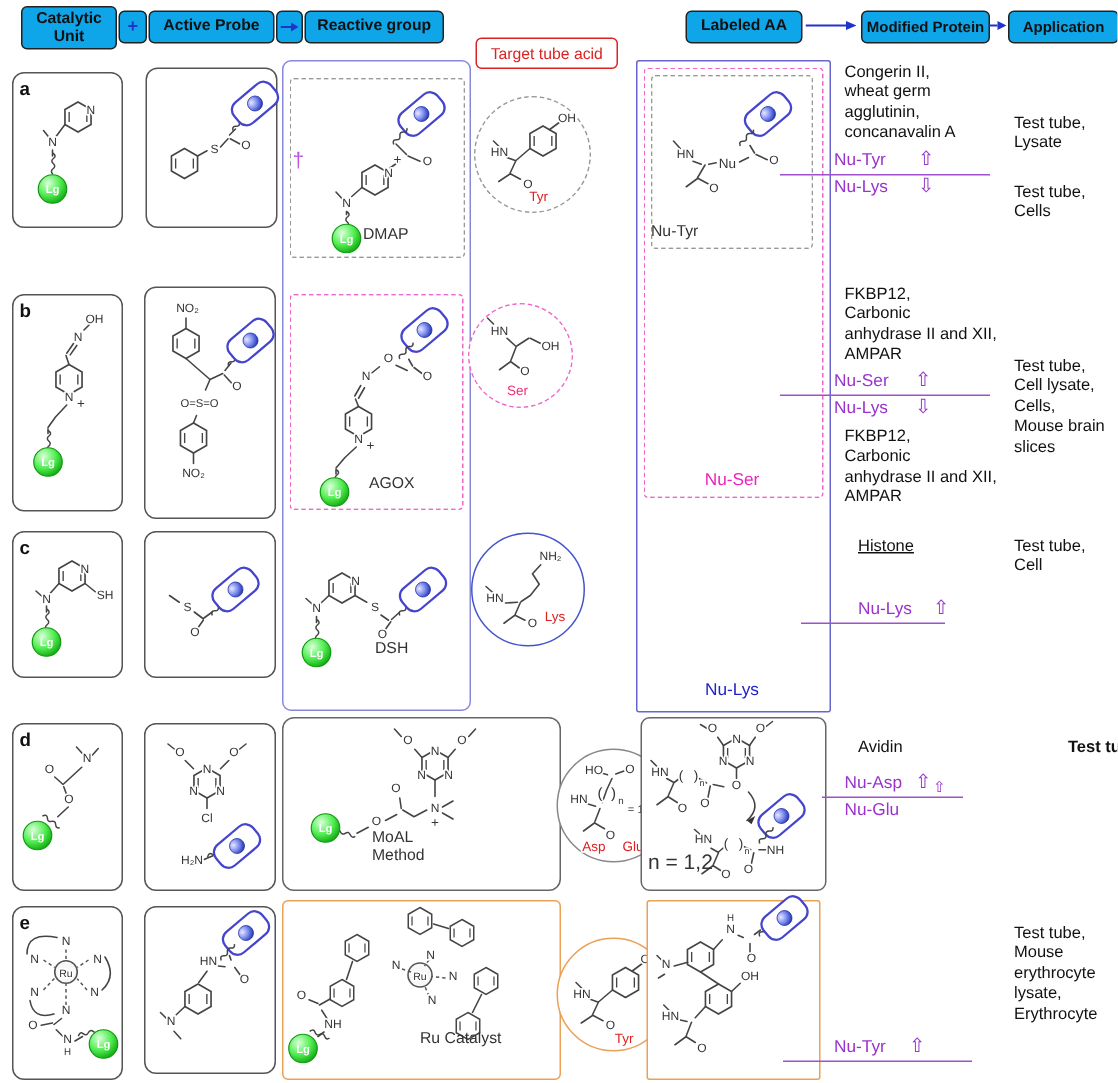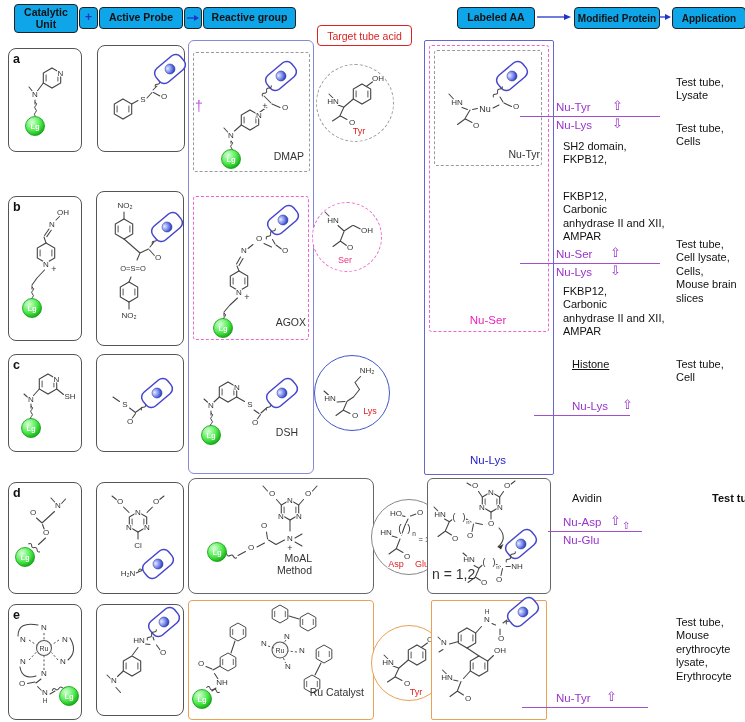--- a/index.html
+++ b/index.html
@@ -8,21 +8,21 @@
   .hplus{color:#2233cc;font-size:12px;}
   .tlabel{position:absolute;border:1.2px solid #dd2222;border-radius:4px;background:#fff;display:flex;align-items:center;justify-content:center;font-size:10.5px;color:#dd2222;}
   .sbox{position:absolute;background:#fff;border:1.2px solid #555;border-radius:8px;}
   .bluebox{position:absolute;border:1.3px solid #8888dd;border-radius:6px;}
   .dgray{position:absolute;border:1.1px dashed #999;border-radius:3px;}
   .dpink{position:absolute;border:1.1px dashed #ee66cc;border-radius:3px;}
   .solidgray{position:absolute;border:1.2px solid #666;border-radius:8px;background:#fff;}
   .orangebox{position:absolute;border:1.3px solid #eaa055;border-radius:4px;background:#fff;}
   .circ{position:absolute;border-radius:50%;background:#fff;}
   .rowletter{position:absolute;font-weight:bold;font-size:12.5px;color:#111;}
-  .mcap{position:absolute;font-size:10.5px;color:#333;text-align:right;white-space:pre-line;line-height:1.15;}
+  .mcap{position:absolute;font-size:10.5px;color:#333;text-align:left;white-space:pre-line;line-height:1.15;}
   .dagger{position:absolute;color:#bb55dd;font-size:14px;}
   .mp{position:absolute;font-size:11px;line-height:1.22;color:#111;white-space:pre-line;}
   .app{position:absolute;font-size:11px;line-height:1.22;color:#111;white-space:pre-line;}
   .nulabel{position:absolute;font-size:11.5px;color:#9933cc;}
   .nuarrow{position:absolute;font-size:13px;color:#9933cc;line-height:1;}
   .pline{position:absolute;border-top:1.3px solid #a050cc;height:0;}
   .nuser{position:absolute;font-size:11.5px;color:#ee22bb;text-align:center;}
   .nulysb{position:absolute;font-size:11.5px;color:#2222cc;text-align:center;}
   svg.mol{position:absolute;overflow:visible;}
   svg.mol text{paint-order:stroke;stroke:#fff;stroke-width:2.2px;stroke-linejoin:round;font-family:"Liberation Sans",sans-serif;}
@@ -142,27 +142,29 @@
     <use href="#probe" transform="translate(78,26) rotate(-40)"></use>
     <use href="#sq" transform="translate(64,42) rotate(-50)"></use>
     <path class="bd" d="M69,52 L66,47 M70,53 L77.5,56.5 M65,55 L59,58 M15,44 L19.5,49 M28,57.5 L33.5,59.5 M38.5,59.5 L43.5,58.5 M36,60 L31,68.5 M31.5,69 L38,72.5 M31,69 L23.5,74.5"></path>
   <text x="82" y="59" text-anchor="middle" font-size="8" fill="#333">O</text>
       <text x="51" y="62" text-anchor="middle" font-size="9" fill="#333">Nu</text>
       <text x="23" y="55" text-anchor="middle" font-size="8" fill="#333">HN</text>
       <text x="42" y="78" text-anchor="middle" font-size="8" fill="#333">O</text>
     </svg>
   <div class="mcap" style="left:434px;top:148px;width:106px;">Nu-Tyr</div>
 
+  <div class="mp" style="left:563px;top:42px;width:116px;">Congerin II,
+wheat germ
+agglutinin,
+concanavalin A</div>
   <div class="nulabel" style="left:556px;top:101px;">Nu-Tyr</div>
   <div class="nuarrow" style="left:612px;top:99px;">⇧</div>
   <div class="pline" style="left:520px;top:116px;width:140px;"></div>
   <div class="nulabel" style="left:556px;top:119px;">Nu-Lys</div>
   <div class="nuarrow" style="left:612px;top:117px;">⇩</div>
-  <div class="mp" style="left:563px;top:140px;width:116px;">SH2 domain,
-FKPB12,</div>
   <div class="app" style="left:676px;top:76px;width:66px;">Test tube,
 Lysate</div>
   <div class="app" style="left:676px;top:122px;width:66px;">Test tube,
 Cells</div>
 
   <div class="sbox" style="left:8px;top:196px;width:72px;height:143px;"></div>
   <div class="rowletter" style="left:13px;top:200px;">b</div>
   <svg class="mol" style="left:8px;top:196px;" width="72" height="143" viewBox="0 0 72 143">
     <use href="#hex" transform="translate(38,57)"></use>
     <path class="bd" d="M48,24 L51.5,20.5 M41,33 L36.5,39.5 M43.2,34.3 L38.8,40.6 M36,41 L38,47 M36.5,74 L29,82 M29,82 L24,89 M24,90 L24,93"></path>

